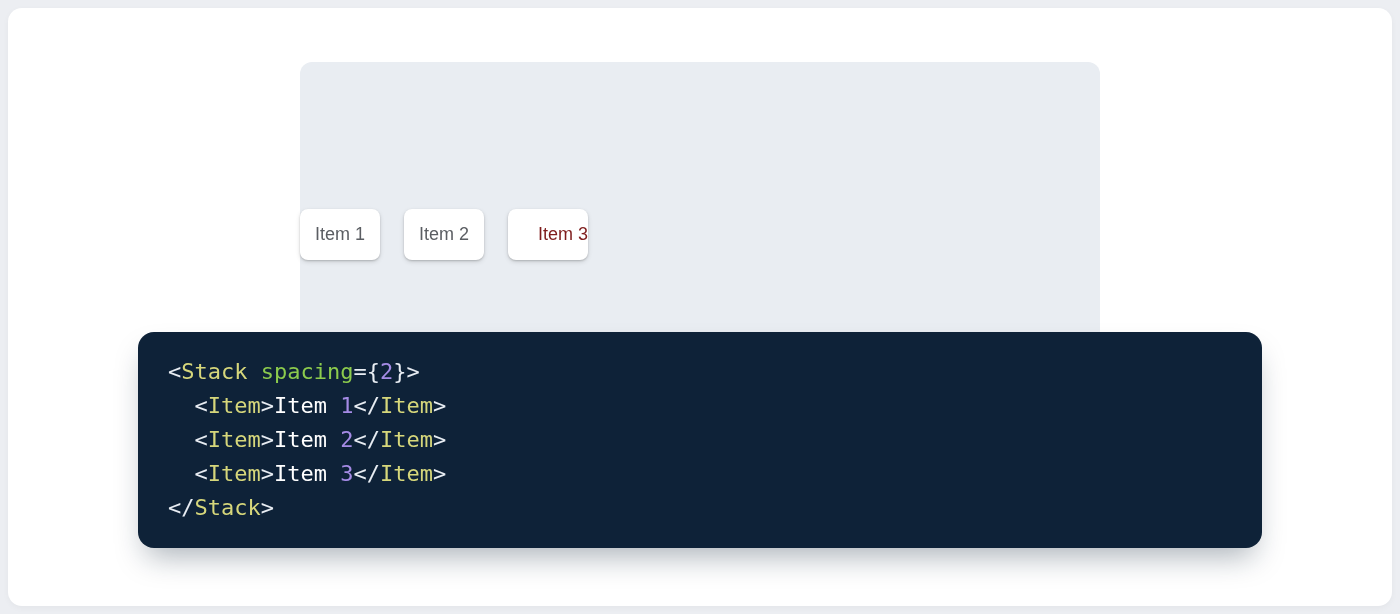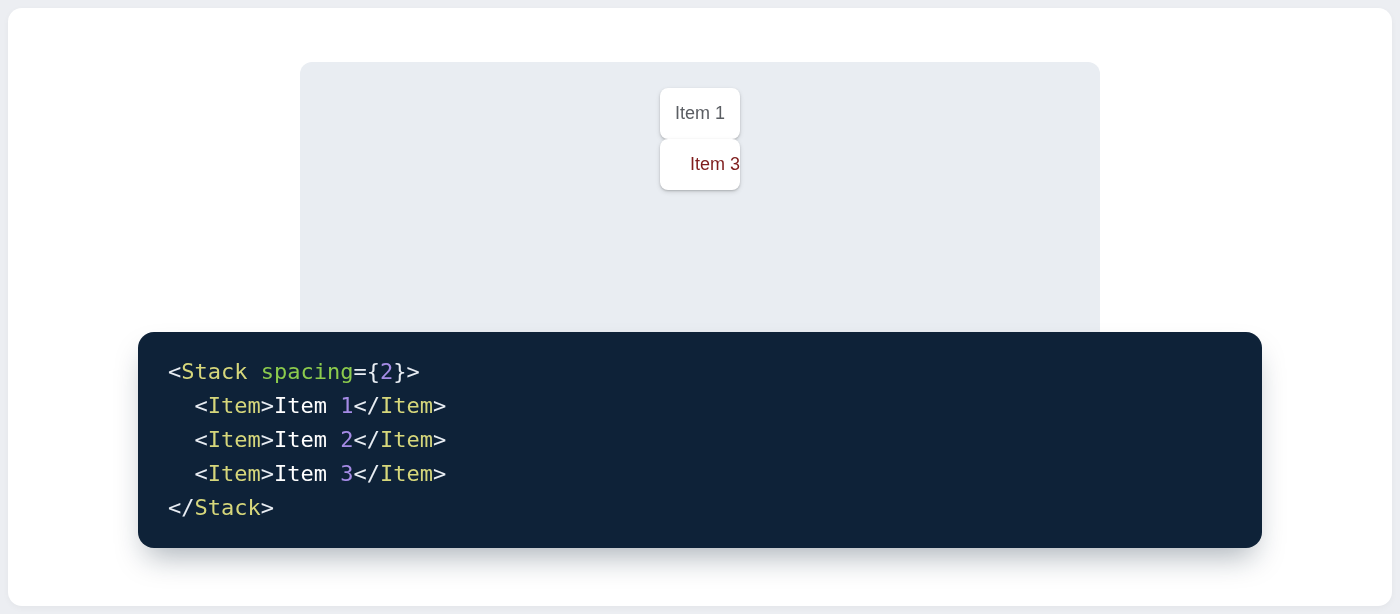--- a/index.html
+++ b/index.html
@@ -18,23 +18,24 @@
     border-radius: 14px;
     box-shadow: 0 2px 6px rgba(0,0,0,0.04);
   }
   .demo-panel {
     position: absolute;
     left: 292px; top: 54px;
     width: 800px; height: 308px;
     background: #E9EDF2;
     border-radius: 12px;
     display: flex;
-    flex-direction: column;
+    flex-direction: row;
     align-items: center;
-    padding-top: 26px;
+    padding-top: 37px;
+    gap: 24px;
   }
   .item-card {
     width: 80px; height: 51px;
     background: #FFFFFF;
     border-radius: 8px;
     display: flex;
     align-items: center;
     justify-content: center;
     font-size: 18px;
     color: #5B5E63;
@@ -58,20 +59,23 @@
 </style>
 </head>
 <body style="background: rgb(236, 238, 242);">
 
 <div class="page-card" style="background: rgb(255, 255, 255);">
 
   <div class="demo-panel" style="background: rgb(233, 237, 242);">
     <div class="item-card" style="color: rgb(91, 94, 99);">
       <span>Item 1</span>
     </div>
+    <div class="item-card" style="color: rgb(91, 94, 99);">
+      <span>Item 2</span>
+    </div>
     <div class="item-card" style="color: #7f1d1d; justify-content: flex-end;">
       <span>Item 3</span>
     </div>
   </div>
 
   <div class="code-block" style="background: rgb(14, 34, 56);">
     <div class="code-content"><div><span style="color: rgb(232, 237, 243);">&lt;</span><span style="color: rgb(214, 215, 123);">Stack</span><span style="color: rgb(255, 255, 255);"> </span><span style="color: rgb(140, 203, 77);">spacing</span><span style="color: rgb(232, 237, 243);">={</span><span style="color: rgb(165, 139, 229);">2</span><span style="color: rgb(232, 237, 243);">}&gt;</span></div><div><span style="color: rgb(255, 255, 255);">  </span><span style="color: rgb(232, 237, 243);">&lt;</span><span style="color: rgb(214, 215, 123);">Item</span><span style="color: rgb(232, 237, 243);">&gt;</span><span style="color: rgb(255, 255, 255);">Item </span><span style="color: rgb(165, 139, 229);">1</span><span style="color: rgb(232, 237, 243);">&lt;/</span><span style="color: rgb(214, 215, 123);">Item</span><span style="color: rgb(232, 237, 243);">&gt;</span></div><div><span style="color: rgb(255, 255, 255);">  </span><span style="color: rgb(232, 237, 243);">&lt;</span><span style="color: rgb(214, 215, 123);">Item</span><span style="color: rgb(232, 237, 243);">&gt;</span><span style="color: rgb(255, 255, 255);">Item </span><span style="color: rgb(165, 139, 229);">2</span><span style="color: rgb(232, 237, 243);">&lt;/</span><span style="color: rgb(214, 215, 123);">Item</span><span style="color: rgb(232, 237, 243);">&gt;</span></div><div><span style="color: rgb(255, 255, 255);">  </span><span style="color: rgb(232, 237, 243);">&lt;</span><span style="color: rgb(214, 215, 123);">Item</span><span style="color: rgb(232, 237, 243);">&gt;</span><span style="color: rgb(255, 255, 255);">Item </span><span style="color: rgb(165, 139, 229);">3</span><span style="color: rgb(232, 237, 243);">&lt;/</span><span style="color: rgb(214, 215, 123);">Item</span><span style="color: rgb(232, 237, 243);">&gt;</span></div><div><span style="color: rgb(232, 237, 243);">&lt;/</span><span style="color: rgb(214, 215, 123);">Stack</span><span style="color: rgb(232, 237, 243);">&gt;</span></div></div>
   </div>
 
 </div>

